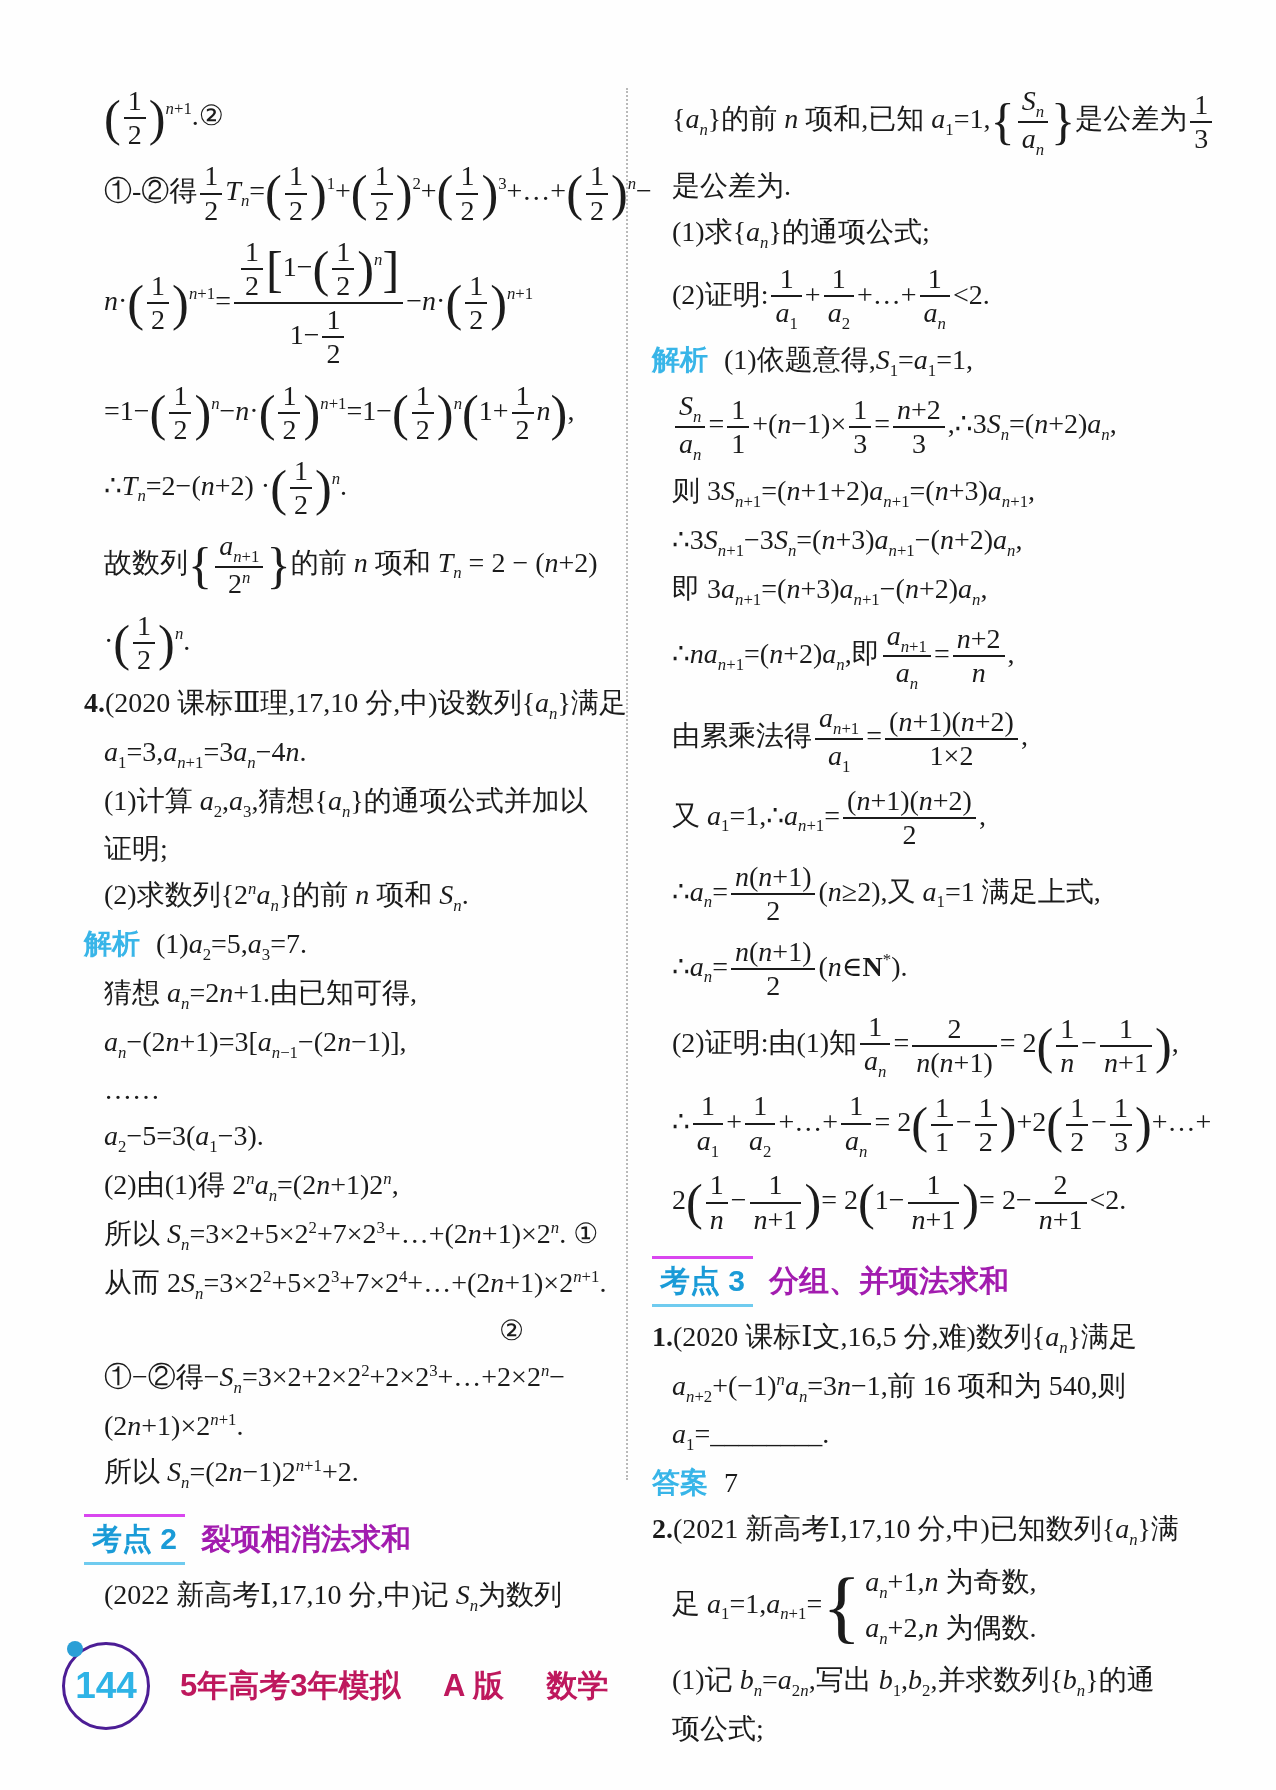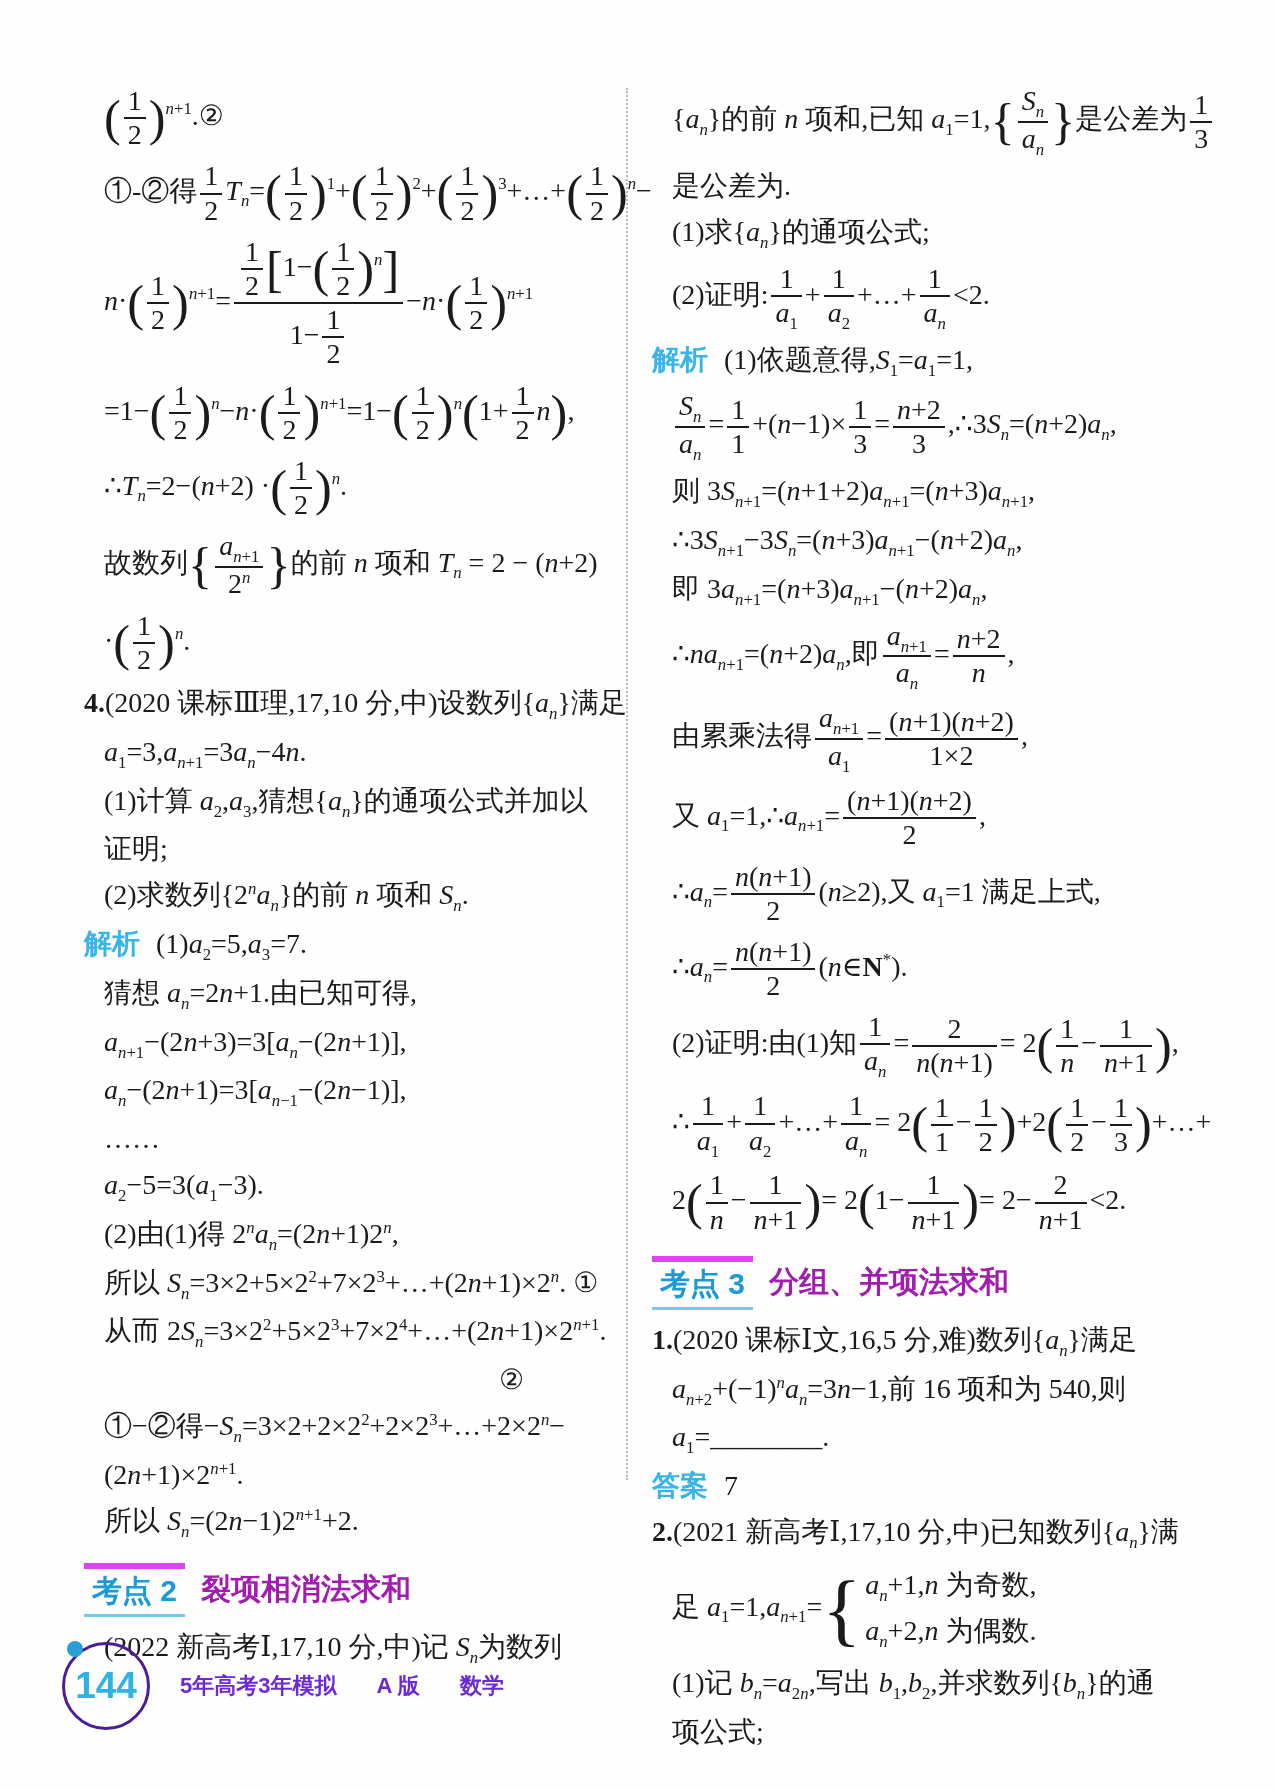--- a/index.html
+++ b/index.html
@@ -20,29 +20,29 @@
   .frac .den{display:block;padding:0 4px;line-height:1.15;}
   .big{font-size:1.8em;vertical-align:middle;line-height:0.85;font-weight:400;}
   b.upright{font-style:normal;}
   .lab{color:var(--accent,#38b5e8);font-weight:bold;font-family:"Liberation Sans","DejaVu Sans",sans-serif;margin-right:16px;}
   .cases{display:inline-flex;align-items:center;vertical-align:middle;}
   .cases .brace{font-size:2.9em;font-weight:300;line-height:0.8;margin-right:4px;}
   .cases .rows{display:inline-block;text-align:right;}
   .cases .row{display:block;line-height:1.6;}
   .kaodian{display:flex;align-items:center;margin:20px 0 12px;}
   .kd-badge{color:var(--topic,#1a9bd7);font-weight:bold;font-family:"Liberation Sans","DejaVu Sans",sans-serif;
-            font-size:30px;border-top:6px solid #d946ef;border-bottom:3px solid #6fcbef;padding:2px 8px;}
+            font-size:30px;border-top:3px solid #d946ef;border-bottom:3px solid #6fcbef;padding:2px 8px;}
   .kd-title{font-weight:bold;font-family:"Liberation Sans","DejaVu Sans",sans-serif;font-size:30px;margin-left:16px;color:#a21caf;}
   .footer{position:absolute;left:62px;top:1642px;display:flex;align-items:center;}
   .page-badge{position:relative;width:88px;height:88px;border:3px solid #4c1d95;border-radius:50%;
               display:flex;align-items:center;justify-content:center;
               color:var(--pagenum,#2eb3e6);font-family:"Liberation Sans","DejaVu Sans",sans-serif;
               font-size:37px;font-weight:bold;box-sizing:border-box;}
   .page-badge .dot{position:absolute;left:2px;top:-4px;width:16px;height:16px;border-radius:50%;background:#2a9fd6;}
-  .footer-text{margin-left:30px;font-family:"Liberation Sans","DejaVu Sans",sans-serif;font-size:22px;color:#6d28d9;}
+  .footer-text{margin-left:30px;font-family:"Liberation Sans","DejaVu Sans",sans-serif;font-size:31px;color:#be185d;}
   .footer-text .series{font-weight:bold;}
   .footer-text .edition{font-weight:bold;margin-left:34px;}
   .footer-text .subject{font-weight:bold;margin-left:34px;}
 </style>
 </head>
 <body>
 
 <div class="page">
   <div class="col col-left" id="col-left">
       <div class="mline"><span class="big">(</span><span class="frac"><span class="num">1</span><span class="den">2</span></span><span class="big">)</span><sup><i>n</i>+1</sup>.②</div>
@@ -52,21 +52,20 @@
       <div class="mline">∴<i>T</i><sub><i>n</i></sub>=2−(<i>n</i>+2) ·<span class="big">(</span><span class="frac"><span class="num">1</span><span class="den">2</span></span><span class="big">)</span><sup><i>n</i></sup>.</div>
       <div class="mline">故数列<span class="big">{</span><span class="frac"><span class="num"><i>a</i><sub><i>n</i>+1</sub></span><span class="den">2<sup><i>n</i></sup></span></span><span class="big">}</span>的前 <i>n</i> 项和 <i>T</i><sub><i>n</i></sub> = 2 − (<i>n</i>+2)</div>
       <div class="mline">·<span class="big">(</span><span class="frac"><span class="num">1</span><span class="den">2</span></span><span class="big">)</span><sup><i>n</i></sup>.</div>
       <div class="mline flush"><b class="upright">4.</b>(2020 课标Ⅲ理,17,10 分,中)设数列{<i>a</i><sub><i>n</i></sub>}满足</div>
       <div class="mline"><i>a</i><sub>1</sub>=3,<i>a</i><sub><i>n</i>+1</sub>=3<i>a</i><sub><i>n</i></sub>−4<i>n</i>.</div>
       <div class="mline">(1)计算 <i>a</i><sub>2</sub>,<i>a</i><sub>3</sub>,猜想{<i>a</i><sub><i>n</i></sub>}的通项公式并加以</div>
       <div class="mline">证明;</div>
       <div class="mline">(2)求数列{2<sup><i>n</i></sup><i>a</i><sub><i>n</i></sub>}的前 <i>n</i> 项和 <i>S</i><sub><i>n</i></sub>.</div>
       <div class="mline flush"><span class="lab">解析</span>(1)<i>a</i><sub>2</sub>=5,<i>a</i><sub>3</sub>=7.</div>
       <div class="mline">猜想 <i>a</i><sub><i>n</i></sub>=2<i>n</i>+1.由已知可得,</div>
-      <div class="mline"><i>a</i><sub><i>n</i>+1</sub>−(2<i>n</i>+3)=3[<i>a</i><sub><i>n</i></sub>−(2<i>n</i>+1)],</div>
       <div class="mline"><i>a</i><sub><i>n</i></sub>−(2<i>n</i>+1)=3[<i>a</i><sub><i>n</i>−1</sub>−(2<i>n</i>−1)],</div>
       <div class="mline">……</div>
       <div class="mline"><i>a</i><sub>2</sub>−5=3(<i>a</i><sub>1</sub>−3).</div>
       <div class="mline">(2)由(1)得 2<sup><i>n</i></sup><i>a</i><sub><i>n</i></sub>=(2<i>n</i>+1)2<sup><i>n</i></sup>,</div>
       <div class="mline">所以 <i>S</i><sub><i>n</i></sub>=3×2+5×2<sup>2</sup>+7×2<sup>3</sup>+…+(2<i>n</i>+1)×2<sup><i>n</i></sup>. ①</div>
       <div class="mline">从而 2<i>S</i><sub><i>n</i></sub>=3×2<sup>2</sup>+5×2<sup>3</sup>+7×2<sup>4</sup>+…+(2<i>n</i>+1)×2<sup><i>n</i>+1</sup>.</div>
       <div class="mline right">②</div>
       <div class="mline">①−②得−<i>S</i><sub><i>n</i></sub>=3×2+2×2<sup>2</sup>+2×2<sup>3</sup>+…+2×2<sup><i>n</i></sup>−</div>
       <div class="mline">(2<i>n</i>+1)×2<sup><i>n</i>+1</sup>.</div>
       <div class="mline">所以 <i>S</i><sub><i>n</i></sub>=(2<i>n</i>−1)2<sup><i>n</i>+1</sup>+2.</div>

